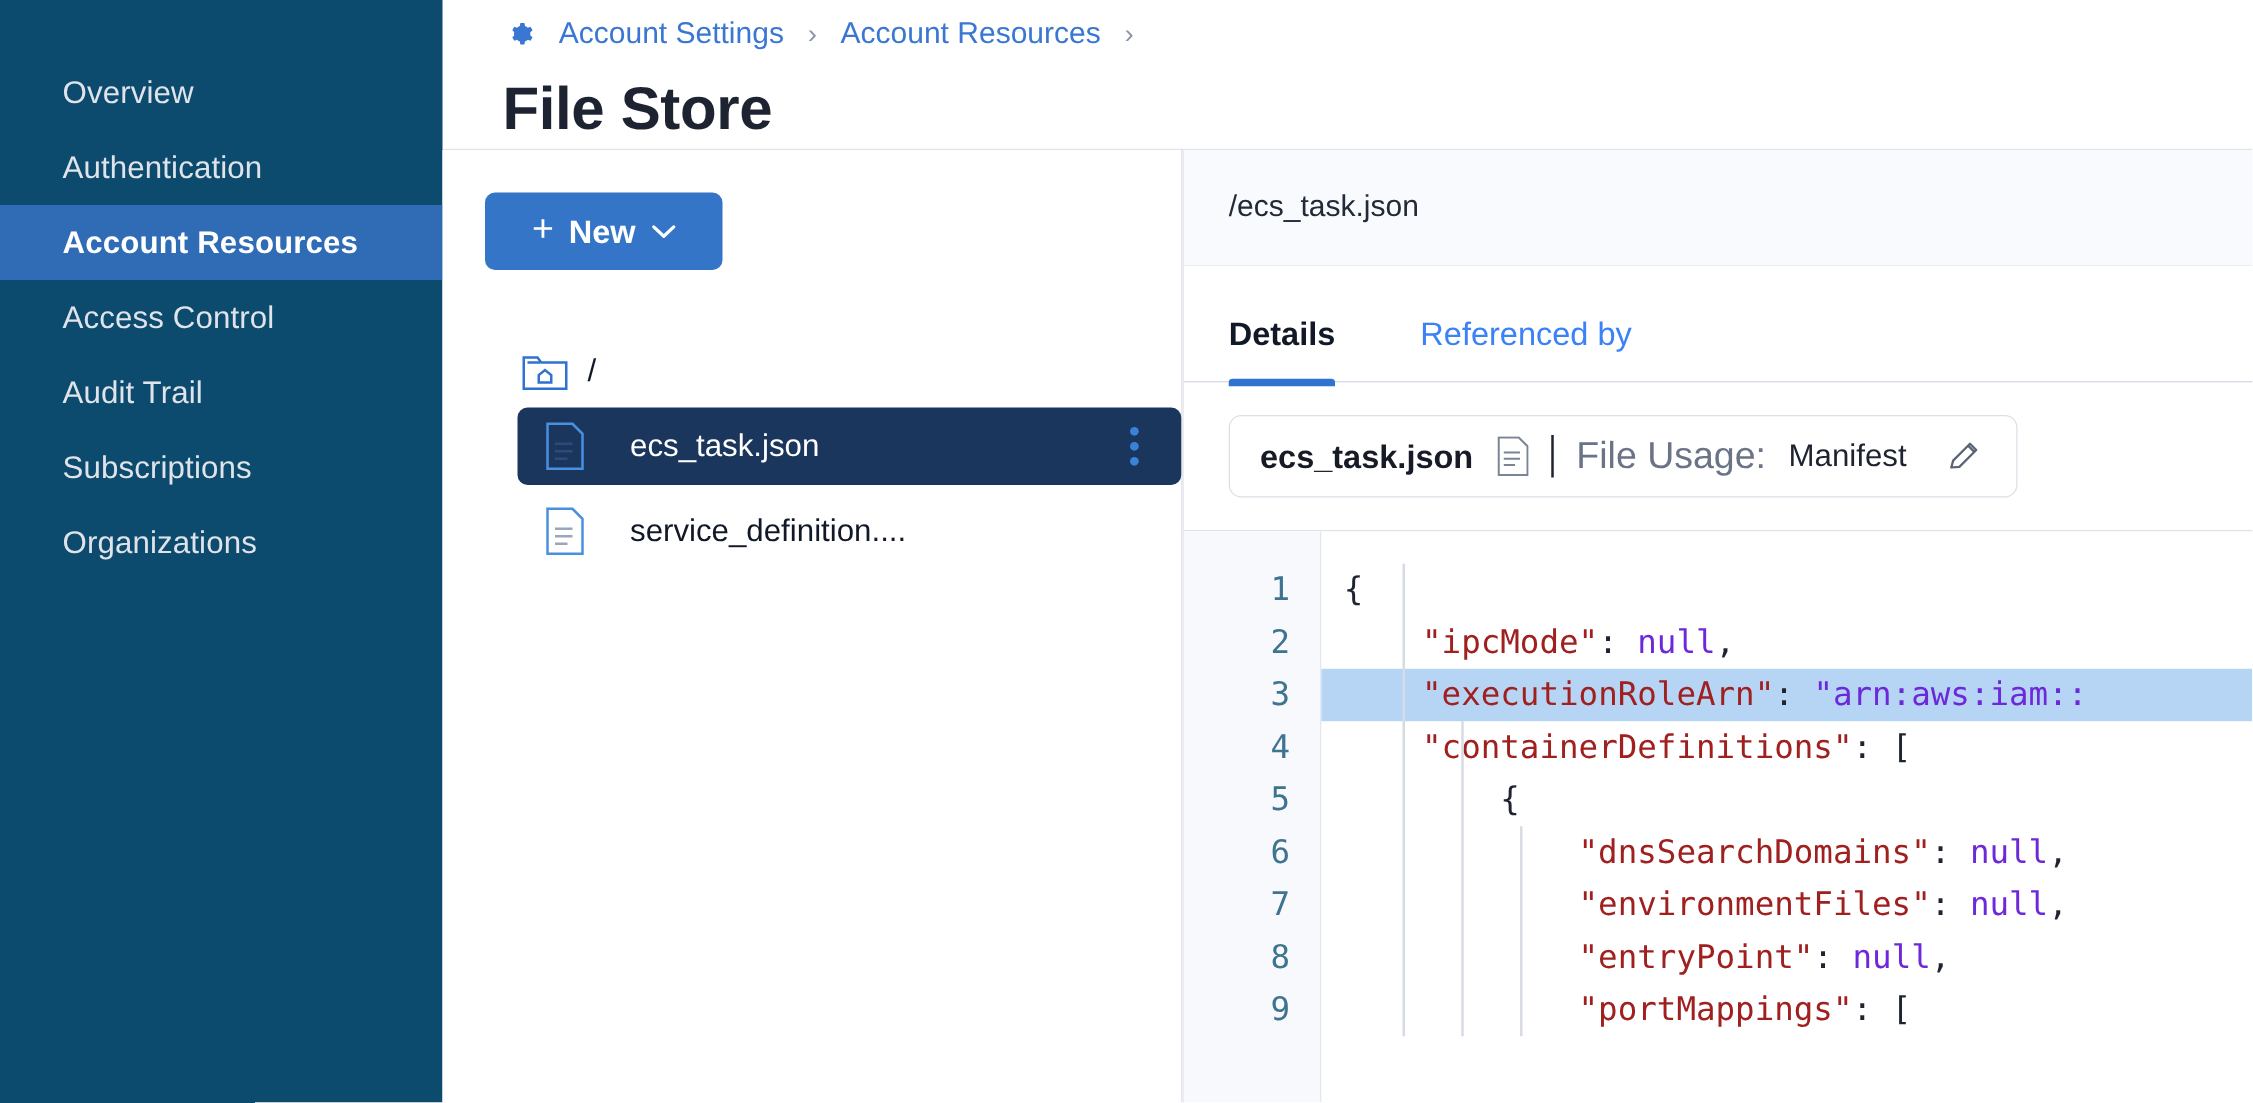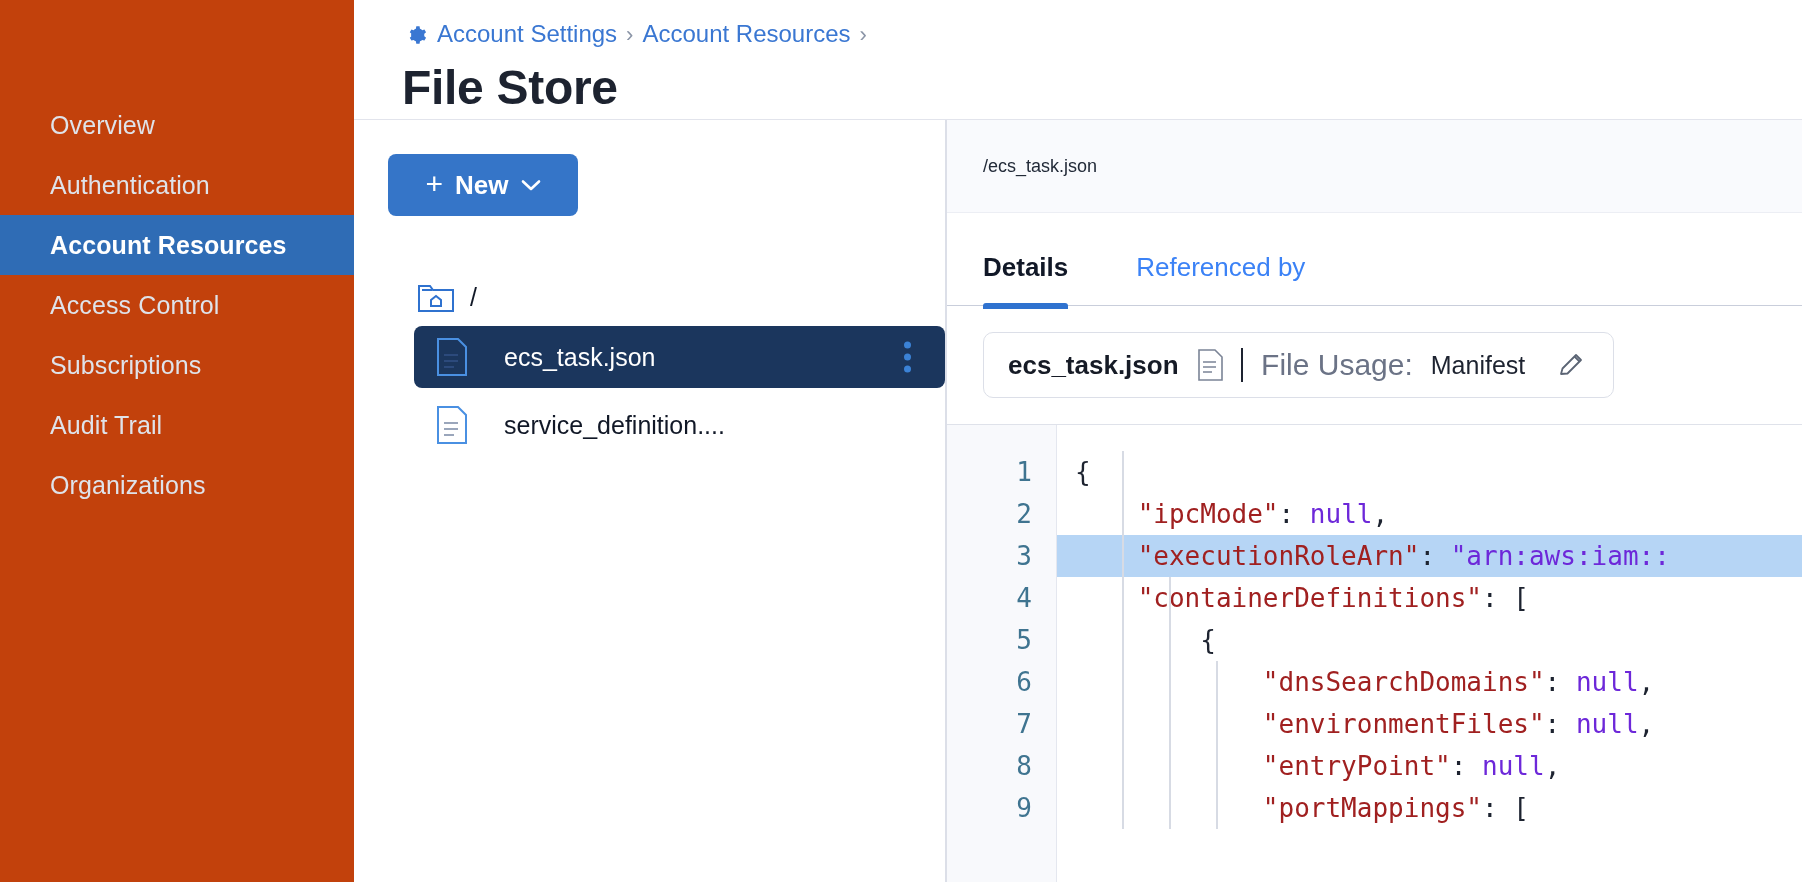--- a/index.html
+++ b/index.html
@@ -7,23 +7,23 @@
     width: 1802px; height: 882px;
     overflow: hidden;
     background: #ffffff;
     font-family: "Liberation Sans", sans-serif;
   }
   .app { display: flex; width: 1802px; height: 882px; position: relative; }
 
   
   .sidebar {
     width: 354px; height: 882px;
-    background: #c2410c;
+    background: #0c4a6e;
     flex: 0 0 354px;
-    padding-top: 95px;
+    padding-top: 44px;
     position: relative;
   }
   .nav-item {
     height: 60px;
     display: flex; align-items: center;
     padding-left: 50px;
     color: #dfe3ea;
     font-size: 25px;
     letter-spacing: .1px;
     cursor: pointer;
@@ -39,21 +39,21 @@
   .right { flex: 1; height: 882px; display: flex; flex-direction: column; min-width: 0; }
 
   .topbar {
     height: 120px;
     flex: 0 0 120px;
     border-bottom: 1.5px solid #e2e4ec;
     padding-left: 48px;
     padding-top: 6px;
     background: #fff;
   }
-  .crumbs { display: flex; align-items: flex-end; height: 42px; gap: 9px; }
+  .crumbs { display: flex; align-items: center; height: 42px; gap: 19px; }
   .gear-ico { width: 26px; height: 26px; display:block; }
   .crumb-link {
     color: #3a77d2; font-size: 24px; cursor: pointer; white-space: nowrap;
   }
   .crumb-sep { color: #8b95a7; font-size: 22px; }
   .page-title {
     font-size: 48px; font-weight: bold; color: #1d2330;
     margin-top: 12px; letter-spacing: -.3px;
   }
 
@@ -115,21 +115,21 @@
 
   
   .detail-pane { flex: 1; min-width: 0; background: #fbfbfd; display:flex; flex-direction: column;
      border-left: 1.5px solid #dcdfe8; }
 
   .path-bar {
     height: 93px; flex: 0 0 93px;
     background: #f9fafd;
     display: flex; align-items: center;
     padding-left: 36px;
-    font-size: 18px; color: #222a38;
+    font-size: 24px; color: #222a38;
     border-bottom: 1px solid #eceef4;
   }
 
   .tabs {
     height: 93px; flex: 0 0 93px;
     background: #ffffff;
     display: flex; align-items: flex-end;
     padding-left: 36px;
     gap: 68px;
     border-bottom: 1.5px solid #c9cedb;
@@ -212,24 +212,24 @@
       <div class="nav-item">
         <span>Authentication</span>
       </div>
       <div class="nav-item active">
         <span>Account Resources</span>
       </div>
       <div class="nav-item">
         <span>Access Control</span>
       </div>
       <div class="nav-item">
+        <span>Audit Trail</span>
+      </div>
+      <div class="nav-item">
         <span>Subscriptions</span>
-      </div>
-      <div class="nav-item">
-        <span>Audit Trail</span>
       </div>
       <div class="nav-item">
         <span>Organizations</span>
       </div>
     </nav>
 
   <div class="right">
 
     <div class="topbar">
       <div class="crumbs">

